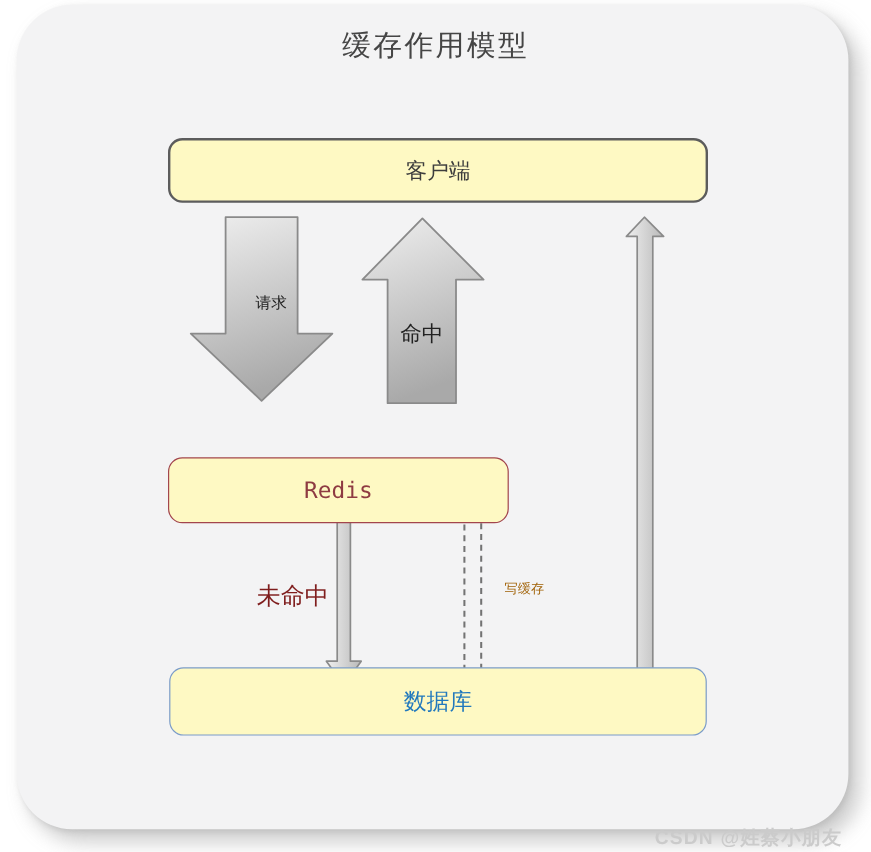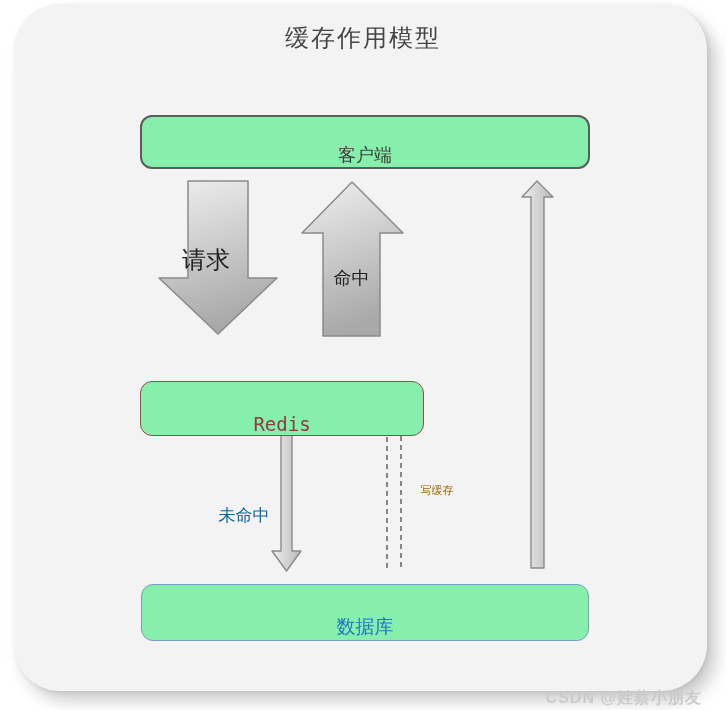--- a/index.html
+++ b/index.html
@@ -10,35 +10,35 @@
   }
   *{margin:0;padding:0;box-sizing:border-box;}
   html,body{width:726px;height:710px;background:#ffffff;overflow:hidden;
     font-family:"Liberation Sans","DejaVu Sans",sans-serif;}
   .stage{position:relative;width:704px;height:710px;padding-left:39px;}
   .card{position:absolute;left:14px;top:4px;width:693px;height:687px;
     background:var(--card-bg);border-radius:46px;
     box-shadow:9px 10px 16px rgba(130,130,130,.40), 2px 2px 4px rgba(160,160,160,.25);}
   .title{position:absolute;left:0;top:22px;width:726px;text-align:center;
     font-size:24px;letter-spacing:2px;color:var(--title);}
-  .node{position:absolute;background:#86efac;border-radius:12px;
-    display:flex;align-items:flex-end;justify-content:center;}
+  .node{position:absolute;background:#fef9c3;border-radius:12px;
+    display:flex;align-items:center;justify-content:center;}
   .node-client{left:140px;top:115px;width:450px;height:54px;
     border:2px solid var(--node-border);font-size:18px;color:var(--node-text);}
   .node-redis{left:140px;top:347px;width:284px;height:55px;
     border:1.5px solid var(--redis-border);
     font-family:"DejaVu Sans Mono","Liberation Mono",monospace;
     font-size:19px;color:var(--redis-text);margin-top:34px;}
-  .node-db{left:141px;top:584px;width:448px;height:57px;
+  .node-db{left:141px;top:556px;width:448px;height:57px;
     border:1.5px solid var(--db-border);font-size:19px;color:var(--db-text);}
   svg.arrows{position:absolute;left:0;top:0;width:726px;height:710px;pointer-events:none;}
   .alabel{position:absolute;text-align:center;color:var(--arrow-label);}
-  .lbl-request{left:176px;top:244px;width:60px;font-size:24px;}
+  .lbl-request{left:196px;top:244px;width:60px;font-size:13px;}
   .lbl-hit{left:321px;top:266px;width:61px;font-size:18px;}
-  .lbl-miss{left:199px;top:504px;width:90px;font-size:17px;color:#0369a1;}
+  .lbl-miss{left:199px;top:483px;width:90px;font-size:20px;color:#7f1d1d;}
   .lbl-write{left:392px;top:483px;width:90px;font-size:11px;color:#a16207;}
   .watermark{position:absolute;right:2px;top:688px;font-size:16px;
     color:var(--watermark);letter-spacing:1px;font-weight:bold;}
 </style>
 </head>
 <body>
 
 <div class="stage">
   <div class="card"></div>
 

